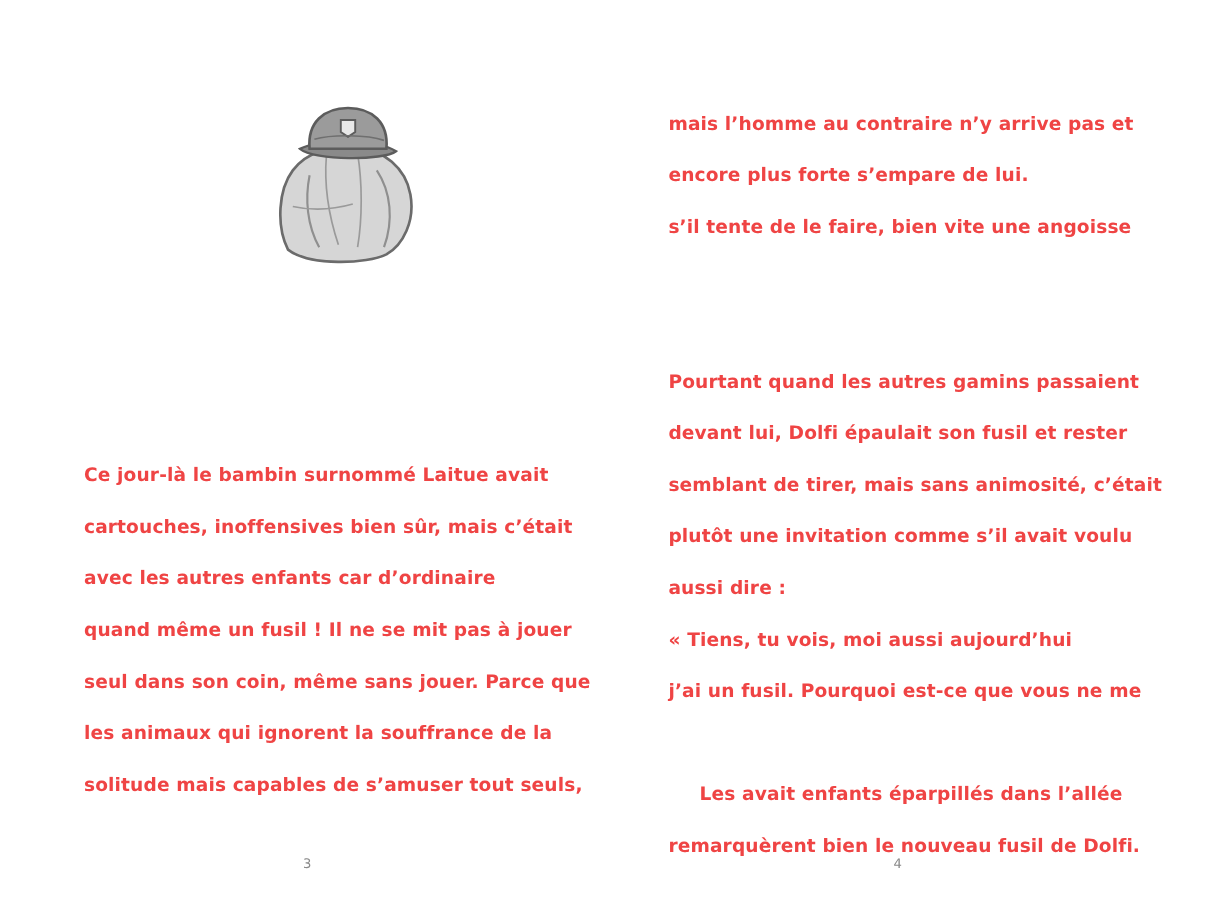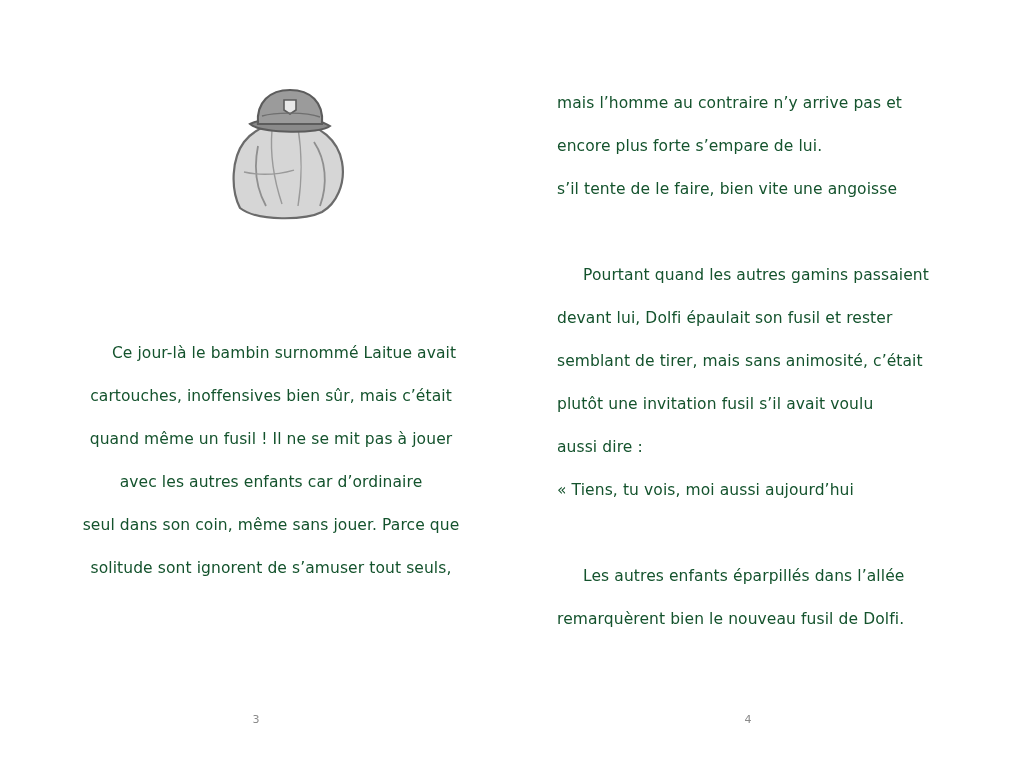--- a/index.html
+++ b/index.html
@@ -43,41 +43,41 @@
     position: relative;
   }
   .illustration svg {
     display: block;
   }
 
   
   .body-text {
     font-size: 15.5px;
     line-height: 43px;
-    color: #14532d;
+    color: #ef4444;
     letter-spacing: 0.1px;
+    font-weight: bold;
   }
   .para {
     margin: 0;
   }
   .para + .para {
     margin-top: 43px;
   }
   .para .indent {
     display: inline-block;
     width: 26px;
   }
   .line {
     display: block;
     white-space: pre;
   }
 
   .left-body {
     margin-top: 112px;
-    text-align: center;
   }
   .right-body {
     margin-top: 22px;
   }
 
   
   .page-number {
     position: absolute;
     bottom: 42px;
     font-size: 11px;
@@ -113,53 +113,55 @@
         <path d="M74 20 L86 20 L86 30 L80 34 L74 30 Z" fill="#e8e8e8" stroke="#5c5c5c" stroke-width="1.6"></path>
 
         <path d="M52 36 C66 32 96 32 110 37" fill="none" stroke="#6f6f6f" stroke-width="1.4"></path>
       </svg>
     </div>
 
     <div class="body-text left-body">
       <p class="para">
         <span class="indent"></span><span class="line" style="display:inline">Ce jour-là le bambin surnommé Laitue avait</span>
         <span class="line">cartouches, inoffensives bien sûr, mais c’était</span>
+        <span class="line">avec les autres enfants car d’ordinaire</span>
         <span class="line">quand même un fusil ! Il ne se mit pas à jouer</span>
-        <span class="line">avec les autres enfants car d’ordinaire</span>
         <span class="line">seul dans son coin, même sans jouer. Parce que</span>
-        <span class="line">solitude sont ignorent de s’amuser tout seuls,</span>
+        <span class="line">les animaux qui ignorent la souffrance de la</span>
+        <span class="line">solitude mais capables de s’amuser tout seuls,</span>
       </p>
     </div>
 
     <div class="page-number">3</div>
   </div>
 
   <div class="page page-right">
     <div class="body-text right-body">
 
       <p class="para">
         <span class="line">mais l’homme au contraire n’y arrive pas et</span>
         <span class="line">encore plus forte s’empare de lui.</span>
         <span class="line">s’il tente de le faire, bien vite une angoisse</span>
       </p>
 
       <p class="para">
         <span class="indent"></span><span class="line" style="display:inline">Pourtant quand les autres gamins passaient</span>
         <span class="line">devant lui, Dolfi épaulait son fusil et rester</span>
         <span class="line">semblant de tirer, mais sans animosité, c’était</span>
-        <span class="line">plutôt une invitation fusil s’il avait voulu</span>
+        <span class="line">plutôt une invitation comme s’il avait voulu</span>
         <span class="line">aussi dire :</span>
       </p>
 
       <p class="para tight" style="margin-top:0">
         <span class="line">« Tiens, tu vois, moi aussi aujourd’hui</span>
+        <span class="line">j’ai un fusil. Pourquoi est-ce que vous ne me</span>
       </p>
 
       <p class="para">
-        <span class="indent"></span><span class="line" style="display:inline">Les autres enfants éparpillés dans l’allée</span>
+        <span class="indent"></span><span class="line" style="display:inline">Les avait enfants éparpillés dans l’allée</span>
         <span class="line">remarquèrent bien le nouveau fusil de Dolfi.</span>
       </p>
 
     </div>
 
     <div class="page-number">4</div>
   </div>
 
 </div>
 

